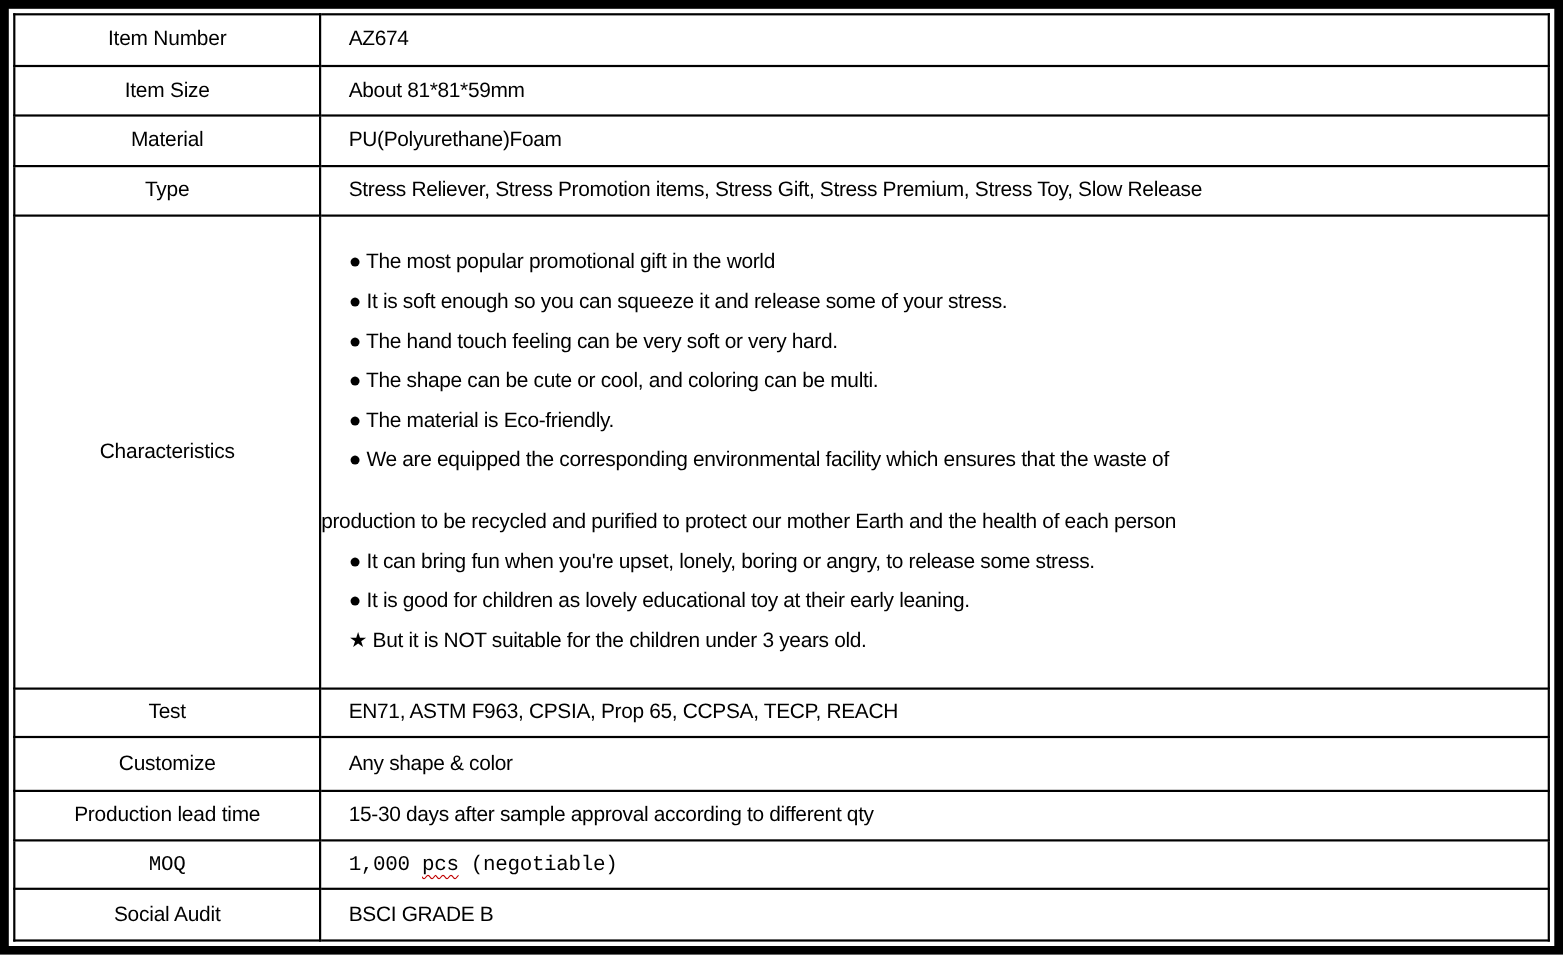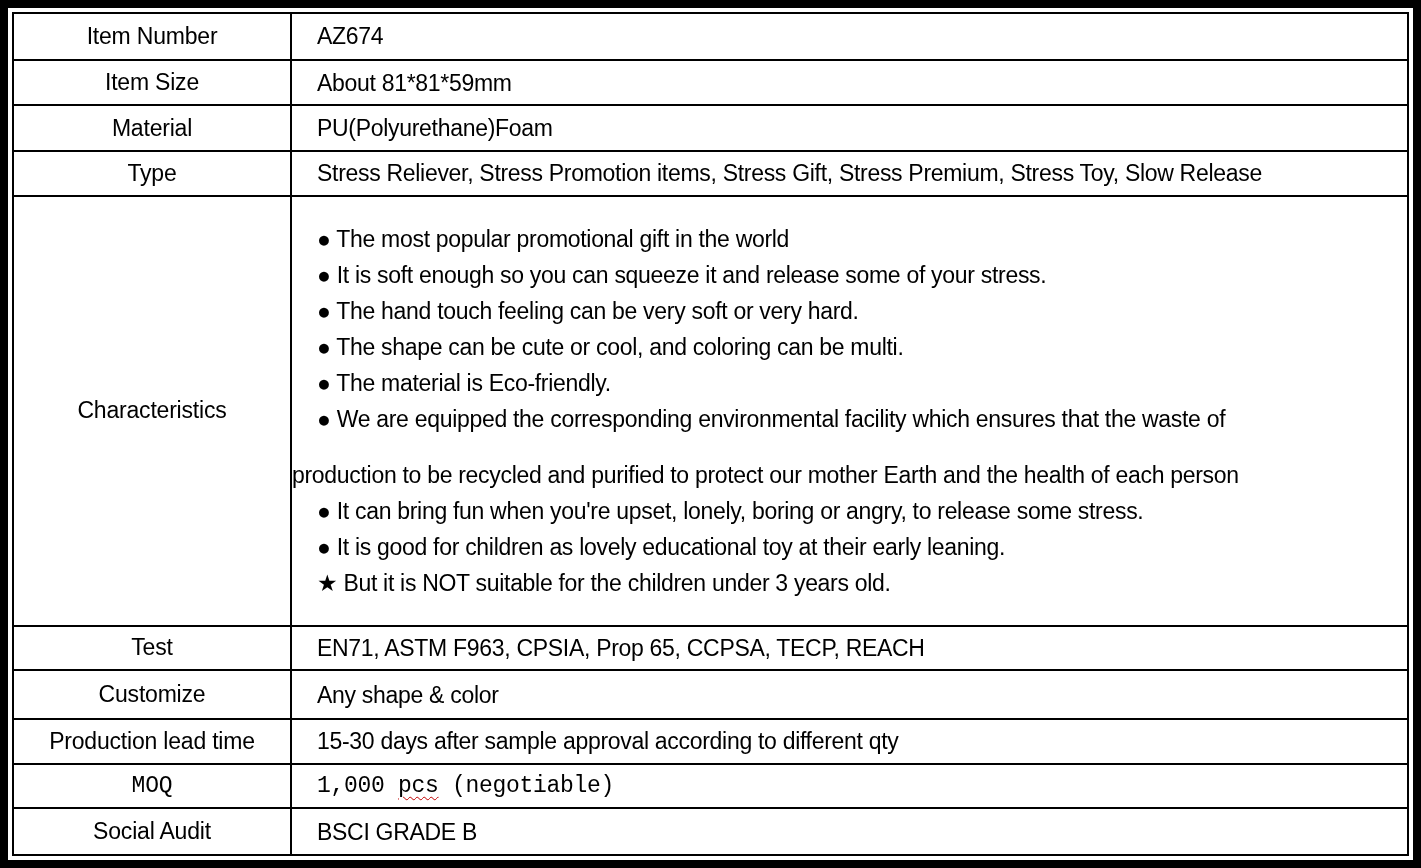--- a/index.html
+++ b/index.html
@@ -27,21 +27,21 @@
     height: 100%;
     border-collapse: collapse;
     table-layout: fixed;
   }
   table.spec, table.spec td {
     border: 2px solid #000000;
   }
   col.col-label { width: 278px; }
   td {
     vertical-align: middle;
-    font-size: 23px;
+    font-size: 19px;
     background: #ffffff;
   }
   td.label-cell {
     text-align: center;
     padding: 0 4px;
     letter-spacing: -0.2px;
   }
   td.value-cell {
     text-align: left;
     padding: 2px 4px 2px 25px;

